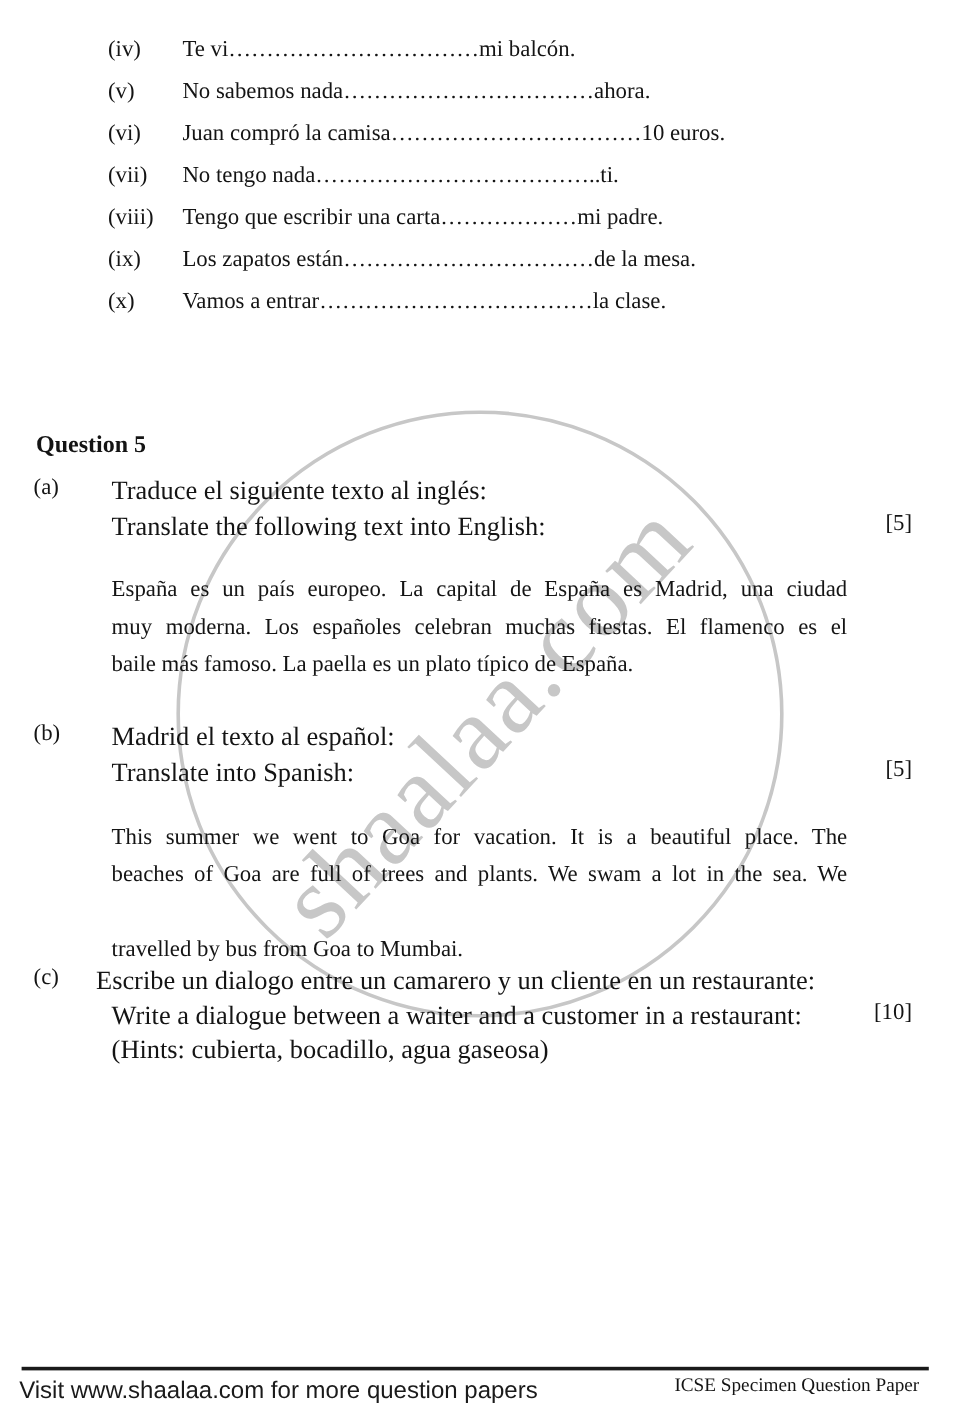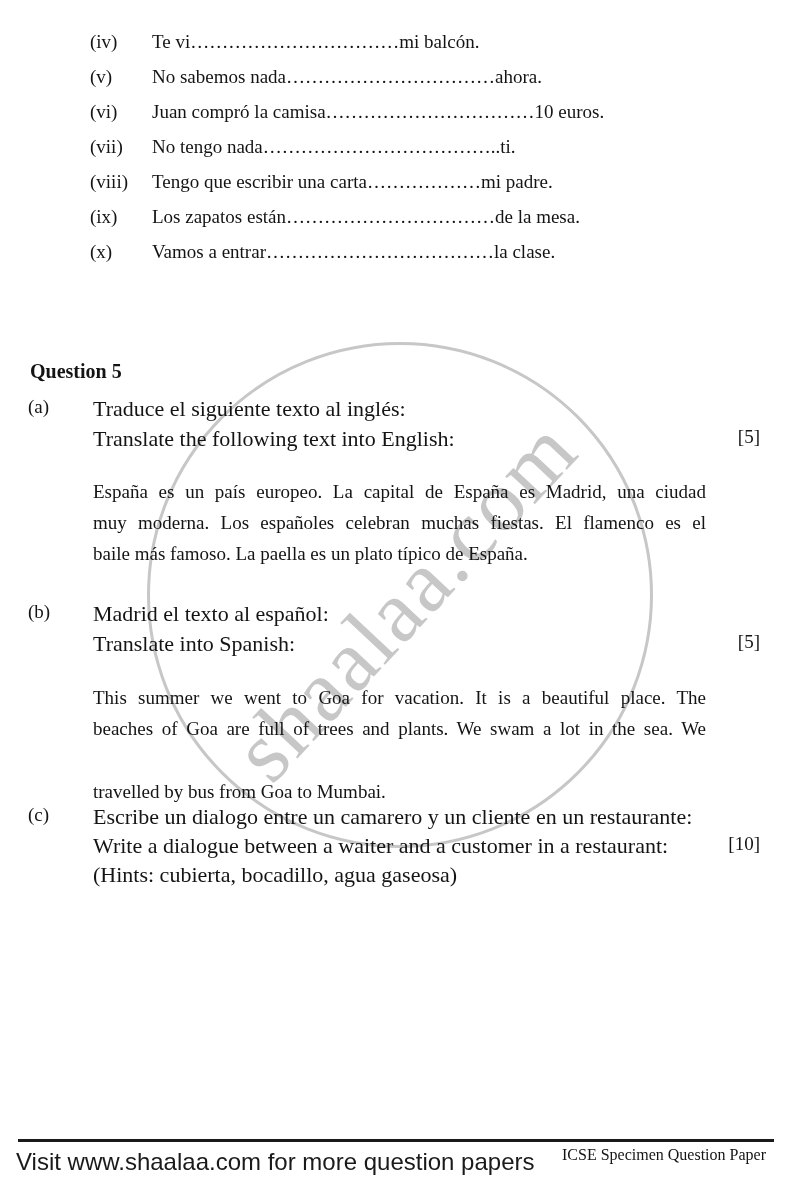--- a/index.html
+++ b/index.html
@@ -59,21 +59,21 @@
   }
   .page-number {
     position: absolute;
     left: 414px; top: 1191px;
     font-size: 21px;
   }
   .footer-left {
     position: absolute;
     left: 16px; top: 1148px;
     font-family: "Liberation Sans", sans-serif;
-    font-size: 24px;
+    font-size: 20px;
     color: #1a1a1a;
     white-space: nowrap;
   }
   .footer-right {
     position: absolute;
     left: 540px; top: 1146px;
     width: 248px;
     text-align: center;
     font-size: 16px;
     white-space: nowrap;
@@ -136,21 +136,21 @@
     <span class="abs sub-label" style="left:28px; top:601px;">(b)</span>
     <div class="abs prompt" style="left:93px; top:601px;">Madrid el texto al español:</div>
     <div class="abs prompt" style="left:93px; top:631px;">Translate into Spanish:</div>
     <span class="marks" style="left:715px; top:631px;">[5]</span>
 
     <div class="passage-line jline" style="top:718px;">beaches of Goa are full of trees and plants. We swam a lot in the sea. We</div>
     <div class="passage-line jline" style="top:687px;">This summer we went to Goa for vacation. It is a beautiful place. The</div>
     <div class="passage-line" style="top:749px;margin-top:32px;">travelled by bus from Goa to Mumbai.</div>
 
     <span class="abs sub-label" style="left:28px; top:804px;">(c)</span>
-    <div class="abs prompt" style="left:93px; top:804px;">Escribe un dialogo entre un camarero y un cliente en un restaurante:</div>
+    <div class="abs prompt" style="left:80px; top:804px;">Escribe un dialogo entre un camarero y un cliente en un restaurante:</div>
     <div class="abs prompt" style="left:93px; top:833px;">Write a dialogue between a waiter and a customer in a restaurant:</div>
     <span class="marks" style="left:715px; top:833px;">[10]</span>
     <div class="abs prompt" style="left:93px; top:862px;">(Hints:  cubierta,  bocadillo, agua gaseosa)</div>
 
     <div class="footer-rule"></div>
     <div class="page-number">44</div>
     <div class="footer-left">Visit www.shaalaa.com for more question papers</div>
     <div class="footer-right">ICSE Specimen Question Paper</div>
 
   </div>

